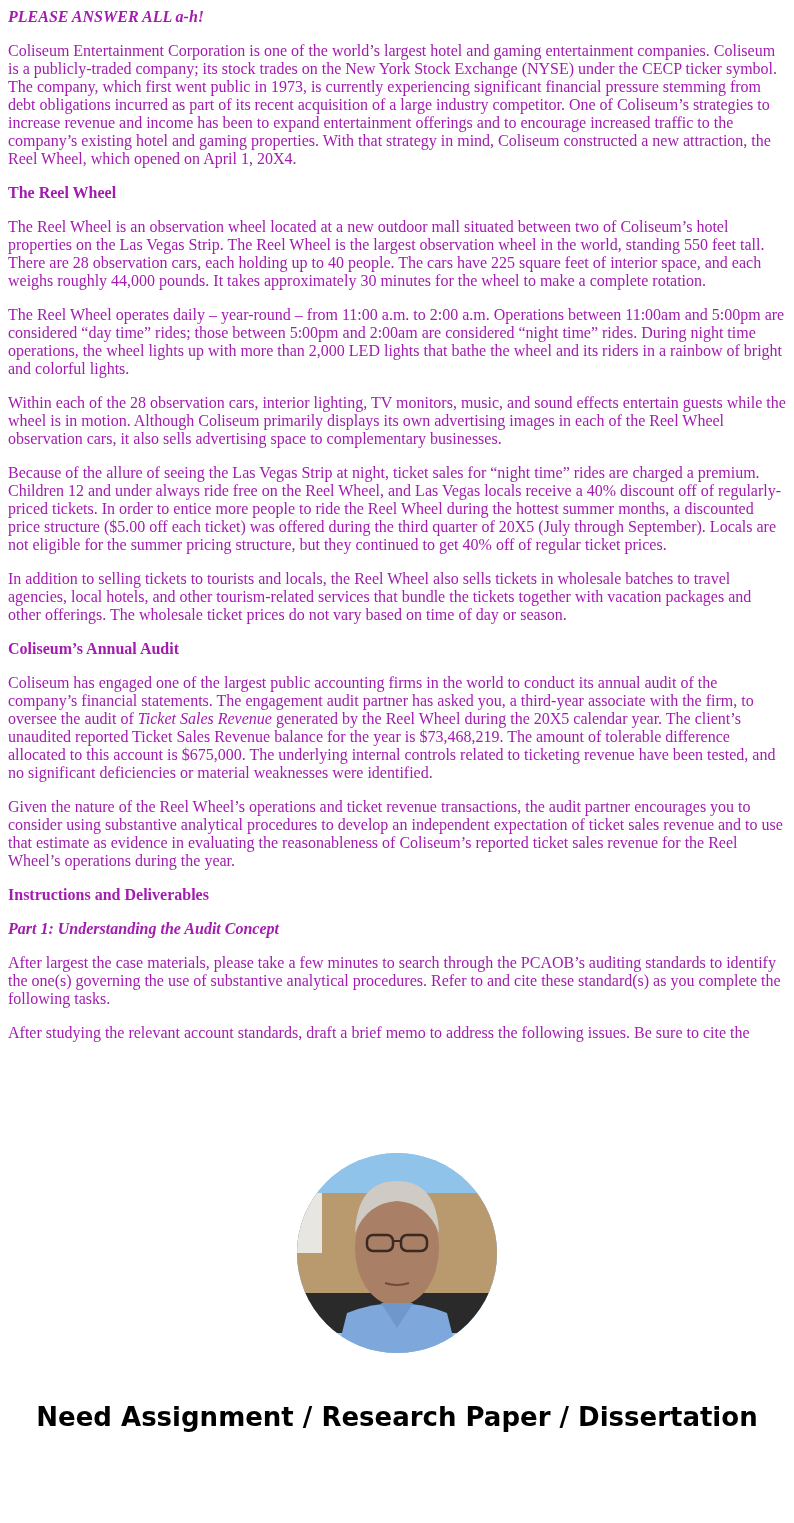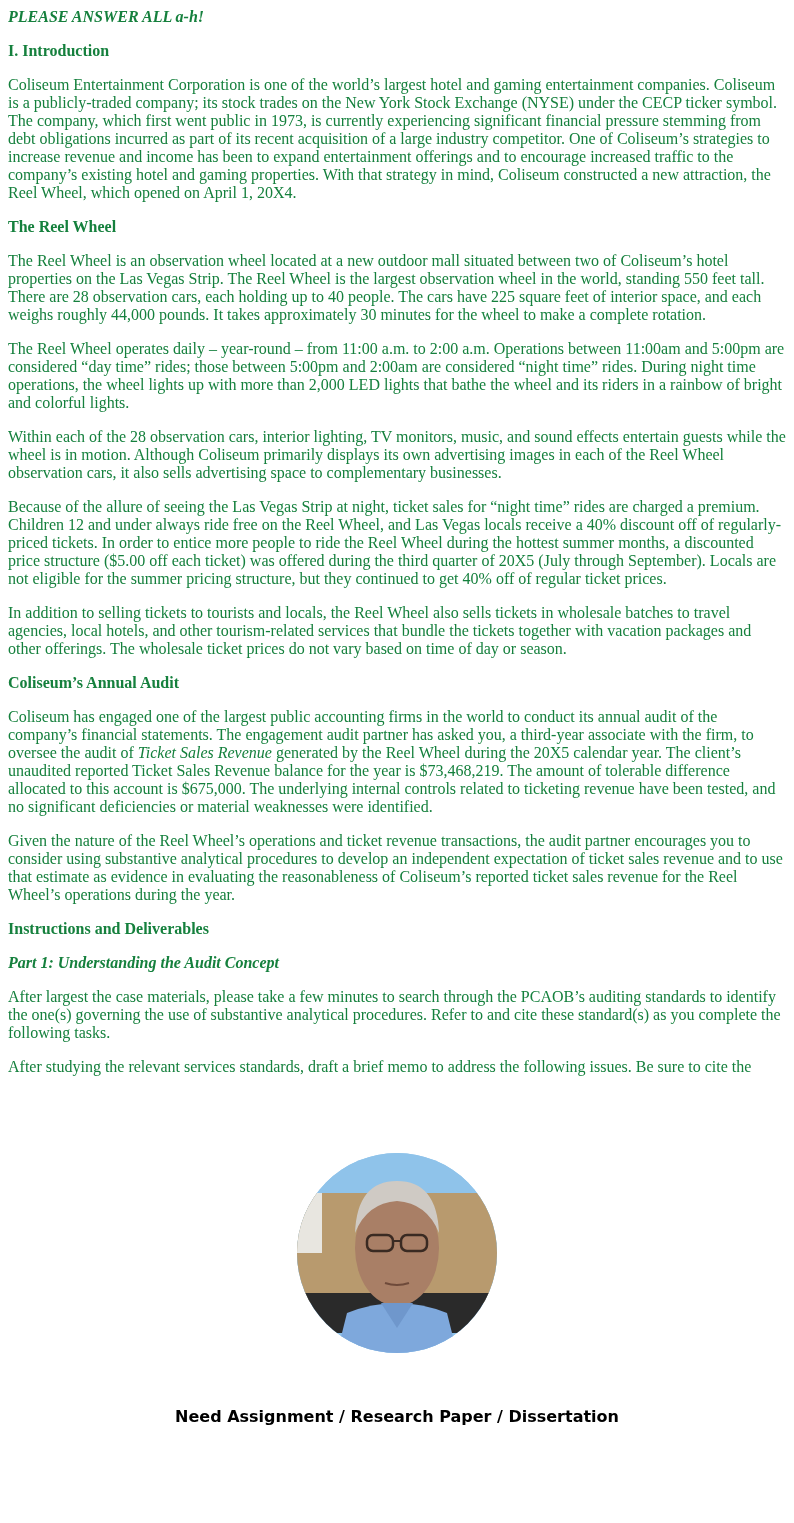--- a/index.html
+++ b/index.html
@@ -1,56 +1,55 @@
 <!DOCTYPE html>
 <html><head>
 <meta charset="utf-8">
 <style>
   html, body { margin: 0; padding: 0; background: #ffffff; }
   body { width: 794px; height: 1523px; position: relative; overflow: hidden; }
   .doc {
     position: absolute; left: 8px; top: 0; width: 780px;
     height: 1124px; overflow: hidden;
-    font-family: "Liberation Serif", serif; font-size: 16px; line-height: 18px; color: #15803d;
+    font-family: "Liberation Serif", serif; font-size: 16px; line-height: 18px; color: #a21caf;
   }
   .doc p { margin: 0 0 16px 0; }
   .doc p.first { margin-top: 8px; }
   .doc .bi { font-weight: bold; font-style: italic; }
   .doc .b { font-weight: bold; }
   .doc em { font-style: italic; }
   .avatar {
     position: absolute; left: 297px; top: 1153px; width: 200px; height: 200px;
     border-radius: 50%; overflow: hidden;
     background: #8fc3ea;
   }
   .promo {
     position: absolute; left: 0; top: 1402px; width: 794px; text-align: center;
-    font-family: "DejaVu Sans", sans-serif; font-weight: bold; font-size: 16px; line-height: 30px; color: #000;
+    font-family: "DejaVu Sans", sans-serif; font-weight: bold; font-size: 26px; line-height: 30px; color: #000;
   }
 </style>
 </head>
 <body>
 
 <div class="doc">
   <p class="first bi">PLEASE ANSWER ALL a-h!</p>
-  <p class="b">I. Introduction</p>
   <p>Coliseum Entertainment Corporation is one of the world’s largest hotel and gaming entertainment companies. Coliseum is a publicly-traded company; its stock trades on the New York Stock Exchange (NYSE) under the CECP ticker symbol. The company, which first went public in 1973, is currently experiencing significant financial pressure stemming from debt obligations incurred as part of its recent acquisition of a large industry competitor. One of Coliseum’s strategies to increase revenue and income has been to expand entertainment offerings and to encourage increased traffic to the company’s existing hotel and gaming properties. With that strategy in mind, Coliseum constructed a new attraction, the Reel Wheel, which opened on April 1, 20X4.</p>
   <p class="b">The Reel Wheel</p>
   <p>The Reel Wheel is an observation wheel located at a new outdoor mall situated between two of Coliseum’s hotel properties on the Las Vegas Strip. The Reel Wheel is the largest observation wheel in the world, standing 550 feet tall. There are 28 observation cars, each holding up to 40 people. The cars have 225 square feet of interior space, and each weighs roughly 44,000 pounds. It takes approximately 30 minutes for the wheel to make a complete rotation.</p>
   <p>The Reel Wheel operates daily – year-round – from 11:00 a.m. to 2:00 a.m. Operations between 11:00am and 5:00pm are considered “day time” rides; those between 5:00pm and 2:00am are considered “night time” rides. During night time operations, the wheel lights up with more than 2,000 LED lights that bathe the wheel and its riders in a rainbow of bright and colorful lights.</p>
   <p>Within each of the 28 observation cars, interior lighting, TV monitors, music, and sound effects entertain guests while the wheel is in motion. Although Coliseum primarily displays its own advertising images in each of the Reel Wheel observation cars, it also sells advertising space to complementary businesses.</p>
   <p>Because of the allure of seeing the Las Vegas Strip at night, ticket sales for “night time” rides are charged a premium. Children 12 and under always ride free on the Reel Wheel, and Las Vegas locals receive a 40% discount off of regularly-priced tickets. In order to entice more people to ride the Reel Wheel during the hottest summer months, a discounted price structure ($5.00 off each ticket) was offered during the third quarter of 20X5 (July through September). Locals are not eligible for the summer pricing structure, but they continued to get 40% off of regular ticket prices.</p>
   <p>In addition to selling tickets to tourists and locals, the Reel Wheel also sells tickets in wholesale batches to travel agencies, local hotels, and other tourism-related services that bundle the tickets together with vacation packages and other offerings. The wholesale ticket prices do not vary based on time of day or season.</p>
   <p class="b">Coliseum’s Annual Audit</p>
   <p><span>Coliseum has engaged one of the largest public accounting firms in the world to conduct its annual audit of the company’s financial statements. The engagement audit partner has asked you, a third-year associate with the firm, to oversee the audit of </span><em>Ticket Sales Revenue</em><span> generated by the Reel Wheel during the 20X5 calendar year. The client’s unaudited reported Ticket Sales Revenue balance for the year is $73,468,219. The amount of tolerable difference allocated to this account is $675,000. The underlying internal controls related to ticketing revenue have been tested, and no significant deficiencies or material weaknesses were identified.</span></p>
   <p>Given the nature of the Reel Wheel’s operations and ticket revenue transactions, the audit partner encourages you to consider using substantive analytical procedures to develop an independent expectation of ticket sales revenue and to use that estimate as evidence in evaluating the reasonableness of Coliseum’s reported ticket sales revenue for the Reel Wheel’s operations during the year.</p>
   <p class="b">Instructions and Deliverables</p>
   <p class="bi">Part 1: Understanding the Audit Concept</p>
   <p>After largest the case materials, please take a few minutes to search through the PCAOB’s auditing standards to identify the one(s) governing the use of substantive analytical procedures. Refer to and cite these standard(s) as you complete the following tasks.</p>
-  <p>After studying the relevant services standards, draft a brief memo to address the following issues. Be sure to cite the</p>
+  <p>After studying the relevant account standards, draft a brief memo to address the following issues. Be sure to cite the</p>
 </div>
 
 <div class="avatar">
   <svg width="200" height="200" viewBox="0 0 200 200">
     <rect x="0" y="0" width="200" height="200" fill="#8fc3ea"></rect>
     <rect x="0" y="40" width="200" height="110" fill="#b89a6e"></rect>
     <rect x="0" y="40" width="25" height="60" fill="#e8e6e0"></rect>
     <rect x="0" y="140" width="200" height="40" fill="#2a2a2a"></rect>
     <path d="M40 200 L50 160 Q100 140 150 160 L160 200 Z" fill="#7ea8dc"></path>
     <ellipse cx="100" cy="95" rx="42" ry="58" fill="#a97f66"></ellipse>

